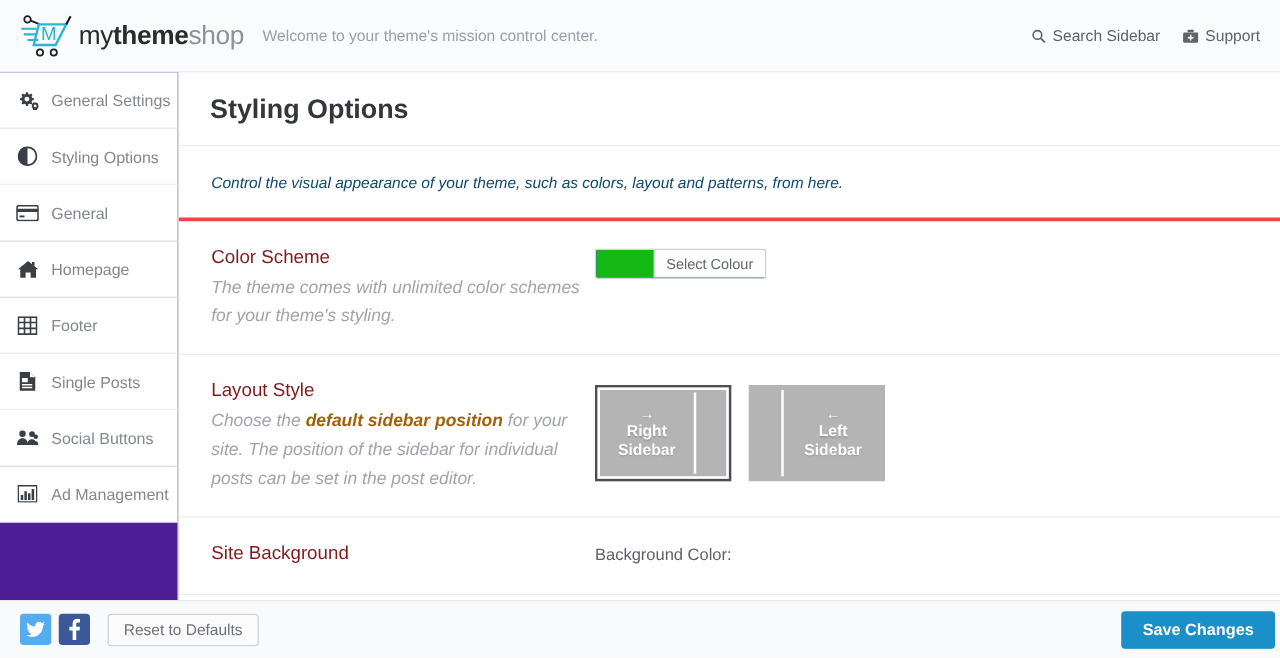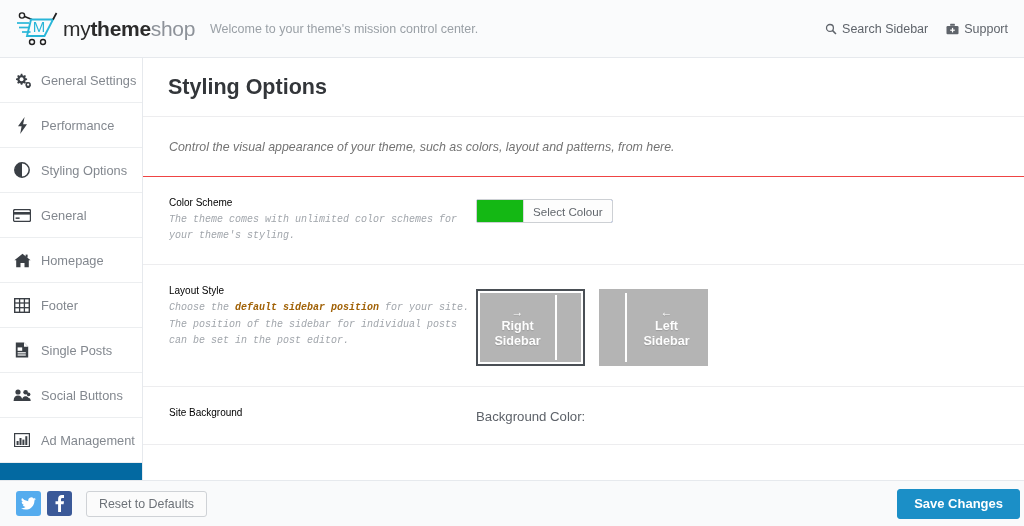--- a/index.html
+++ b/index.html
@@ -51,21 +51,21 @@
     display: flex; align-items: center; gap: 5px;
     font-size: 12.5px; color: #5f646b;
     cursor: pointer; white-space: nowrap;
   }
   .top-link svg { display: block; }
 
   
   .sidebar {
     position: absolute; top: 58px; left: 0;
     width: 143px; height: 422px;
-    background: #0369a1;
+    background: #4c1d95;
     border-right: 1px solid #e6e9ed;
   }
   .nav-item {
     position: relative;
     height: 45px;
     display: flex; align-items: center;
     padding-left: 12px;
     border-bottom: 1px solid #eceef0;
     cursor: pointer;
     background: #ffffff;
@@ -97,36 +97,36 @@
     padding-left: 25px;
     font-size: 21.5px; font-weight: bold;
     color: #33363a;
     border-bottom: 1px solid #ededef;
   }
   .page-desc {
     height: 60px;
     display: flex; align-items: center;
     padding-left: 26px;
     font-size: 12.4px; font-style: italic;
-    color: #737373;
-    border-bottom: 1px solid #ef4444;
+    color: #0c4a6e;
+    border-bottom: 3px solid #ef4444;
   }
   .opt-row {
     display: flex;
     border-bottom: 1px solid #ededef;
     padding: 20px 0 20px 26px;
   }
   .opt-left { width: 307px; flex: none; }
   .opt-name {
-    font-size: 10px; color: #000000;
+    font-size: 15px; color: #7f1d1d;
     margin-bottom: 4px;
   }
   .opt-help {
-    font-size: 10px; font-style: italic;
-    color: #a0a5ab; line-height: 1.62; font-family: Liberation Mono, monospace;
+    font-size: 14px; font-style: italic;
+    color: #a0a5ab; line-height: 1.62;
   }
   .opt-help b { font-weight: bold; font-style: italic; color: #a16207; }
   .opt-right { flex: 1; padding-top: 2px; }
 
   
   .colorpicker {
     display: inline-flex; align-items: stretch;
     height: 24px;
     border: 1px solid #cdd0d4;
     background: #1d4ed8;
@@ -276,28 +276,20 @@
           <path d="M7.2 0.8 L8.8 0.8 L9.1 2.3 L10.3 2.8 L11.6 2 L12.7 3.1 L11.9 4.4 L12.4 5.6 L13.9 5.9 L13.9 7.5 L12.4 7.8 L11.9 9 L12.7 10.3 L11.6 11.4 L10.3 10.6 L9.1 11.1 L8.8 12.6 L7.2 12.6 L6.9 11.1 L5.7 10.6 L4.4 11.4 L3.3 10.3 L4.1 9 L3.6 7.8 L2.1 7.5 L2.1 5.9 L3.6 5.6 L4.1 4.4 L3.3 3.1 L4.4 2 L5.7 2.8 L6.9 2.3 Z"></path>
           <circle cx="8" cy="6.7" r="2.1" fill="#ffffff"></circle>
           <path d="M13.2 9.6 L14.3 9.6 L14.5 10.5 L15.3 10.8 L16.1 10.3 L16.9 11.1 L16.4 11.9 L16.7 12.7 L17.6 12.9 L17.6 14 L16.7 14.2 L16.4 15 L16.9 15.8 L16.1 16 L15.3 16 L14.5 16 L13.2 16 Z"></path>
           <circle cx="15" cy="12.5" r="2.9" fill="#3a3f45"></circle>
           <circle cx="15" cy="12.5" r="1.2" fill="#ffffff"></circle>
         </svg>
       </span>
       <span class="nav-label">General Settings</span>
     </div>
 
-    <div class="nav-item">
-      <span class="nav-ico">
-        <svg width="11" height="17" viewBox="0 0 11 17" fill="#3a3f45">
-          <path d="M7.6 0 L1 9.3 L4.6 9.3 L3.2 17 L10 7.3 L6.1 7.3 Z"></path>
-        </svg>
-      </span>
-      <span class="nav-label">Performance</span>
-    </div>
 
     <div class="nav-item active">
       <span class="nav-ico">
         <svg width="16" height="16" viewBox="0 0 16 16">
           <circle cx="8" cy="8" r="7.2" fill="#ffffff" stroke="#3a3f45" stroke-width="1.5"></circle>
           <path d="M8 0.8 A7.2 7.2 0 0 0 8 15.2 Z" fill="#3a3f45"></path>
         </svg>
       </span>
       <span class="nav-label">Styling Options</span>
     </div>

